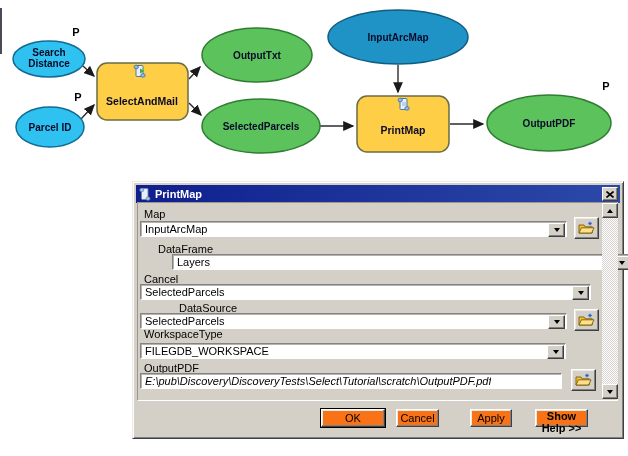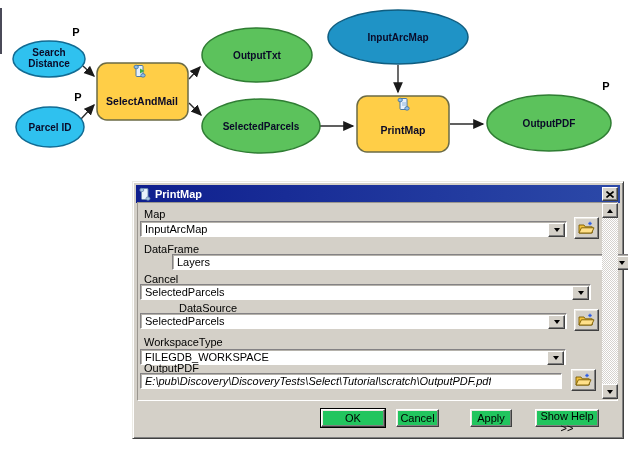--- a/index.html
+++ b/index.html
@@ -46,21 +46,21 @@
   .sb-btn{position:absolute;left:0;width:16px;height:15px;background:#d4d0c8;border:1px solid;
           border-color:#fff #404040 #404040 #fff;box-shadow:inset -1px -1px 0 #808080;
           box-sizing:border-box;display:flex;align-items:center;justify-content:center;}
   .sb-btn.up{top:0;}
   .sb-btn.down{bottom:0;}
   .sb-track{position:absolute;left:0;top:15px;bottom:15px;width:16px;
             background-image:repeating-conic-gradient(#ffffff 0% 25%, #d6d3ce 25% 50%);
             background-size:2px 2px;}
 
   .btn-row{position:absolute;left:0;top:227px;width:100%;height:20px;}
-  .btn{position:absolute;height:18px;background:#22c55e;border:1px solid;
+  .btn{position:absolute;height:18px;background:#f97316;border:1px solid;
        border-color:#fff #404040 #404040 #fff;
        box-shadow:inset -1px -1px 0 #808080, inset 1px 1px 0 #ece9e2;
        font-family:"Liberation Sans",sans-serif;font-size:11px;color:#000;padding:0;}
   .btn.default{outline:1px solid #000;}
 
   .edge-artifact{position:absolute;left:0;top:8px;width:2px;height:46px;background:#4a4a58;}
 </style>
 </head>
 <body>
 
@@ -172,21 +172,21 @@
         </span>
     </div>
     <button class="browse-btn" style="left:441px;top:35px;">
       <svg width="17" height="14" viewBox="0 0 17 14">
         <path d="M12 0.8 v3.4 M10.3 2.5 h3.4" stroke="#2b5ce6" stroke-width="1.3"></path>
         <path d="M1 4 h5 l1.2 1.8 h7 V12 H1 Z" fill="#f2c23e" stroke="#7a5c00" stroke-width="0.9"></path>
         <path d="M1 12 L3.4 6.8 H16 L13.6 12 Z" fill="#ffe08a" stroke="#7a5c00" stroke-width="0.9"></path>
       </svg>
     </button>
 
-    <div class="flabel" style="left:11px;top:61px;">DataFrame</div>
+    <div class="flabel" style="left:25px;top:61px;">DataFrame</div>
     <div class="field" style="left:7px;top:72px;width:460px;margin-left:32px;">
       <span class="value">Layers</span>
       <span class="combo-arrow">
           <span class="tri-down"></span>
         </span>
     </div>
 
     <div class="flabel" style="left:11px;top:91px;">Cancel</div>
     <div class="field" style="left:7px;top:102px;width:451px;">
       <span class="value">SelectedParcels</span>
@@ -203,22 +203,22 @@
         </span>
     </div>
     <button class="browse-btn" style="left:441px;top:127px;">
       <svg width="17" height="14" viewBox="0 0 17 14">
         <path d="M12 0.8 v3.4 M10.3 2.5 h3.4" stroke="#2b5ce6" stroke-width="1.3"></path>
         <path d="M1 4 h5 l1.2 1.8 h7 V12 H1 Z" fill="#f2c23e" stroke="#7a5c00" stroke-width="0.9"></path>
         <path d="M1 12 L3.4 6.8 H16 L13.6 12 Z" fill="#ffe08a" stroke="#7a5c00" stroke-width="0.9"></path>
       </svg>
     </button>
 
-    <div class="flabel" style="left:11px;top:154px;">WorkspaceType</div>
-    <div class="field" style="left:7px;top:167px;width:426px;">
+    <div class="flabel" style="left:11px;top:146px;">WorkspaceType</div>
+    <div class="field" style="left:7px;top:161px;width:426px;">
       <span class="value">FILEGDB_WORKSPACE</span>
       <span class="combo-arrow">
           <span class="tri-down"></span>
         </span>
     </div>
 
     <div class="flabel" style="left:11px;top:180px;">OutputPDF</div>
     <div class="field plain" style="left:7px;top:191px;width:422px;">
       <span class="value">E:\pub\Discovery\DiscoveryTests\Select\Tutorial\scratch\OutputPDF.pdf</span>
     </div>
@@ -237,17 +237,17 @@
       <div class="sb-track"></div>
       <div class="sb-btn down">
           <span class="tri-down"></span>
         </div>
     </div>
 
     <div class="btn-row">
       <button class="btn default" style="left:188px;width:64px;">OK</button>
       <button class="btn" style="left:263px;width:43px;">Cancel</button>
       <button class="btn" style="left:337px;width:42px;">Apply</button>
-      <button class="btn" style="left:402px;width:64px;">Show Help &gt;&gt;</button>
+      <button class="btn" style="left:402px;width:53px;font-weight:bold;">Show Help &gt;&gt;</button>
     </div>
   </div>
 
 </div>
 
 </body></html>

